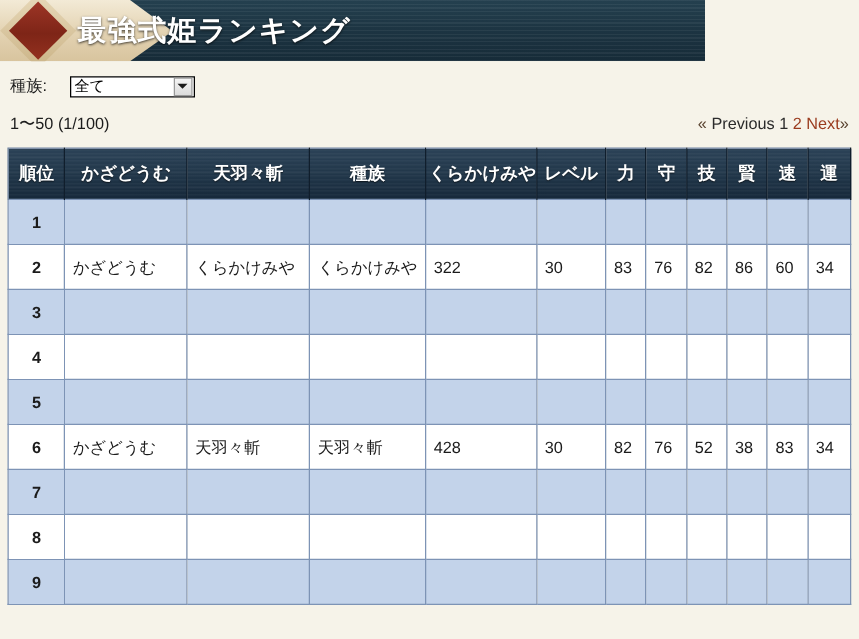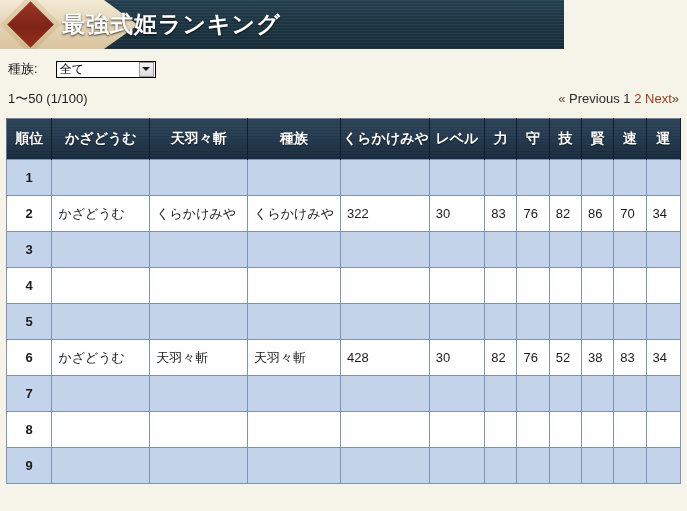--- a/index.html
+++ b/index.html
@@ -192,21 +192,21 @@
           <td class="rank-cell">2</td>
           <td>かざどうむ</td>
           <td>くらかけみや</td>
           <td>くらかけみや</td>
           <td class="num">322</td>
           <td class="num">30</td>
           <td class="num">83</td>
           <td class="num">76</td>
           <td class="num">82</td>
           <td class="num">86</td>
-          <td class="num">70</td>
+          <td class="num">60</td>
           <td class="num">34</td>
         </tr>
         <tr class="odd">
           <td class="rank-cell" style="position: relative;">3</td>
           <td></td>
           <td></td>
           <td></td>
           <td class="num"></td>
           <td class="num"></td>
           <td class="num"></td>

